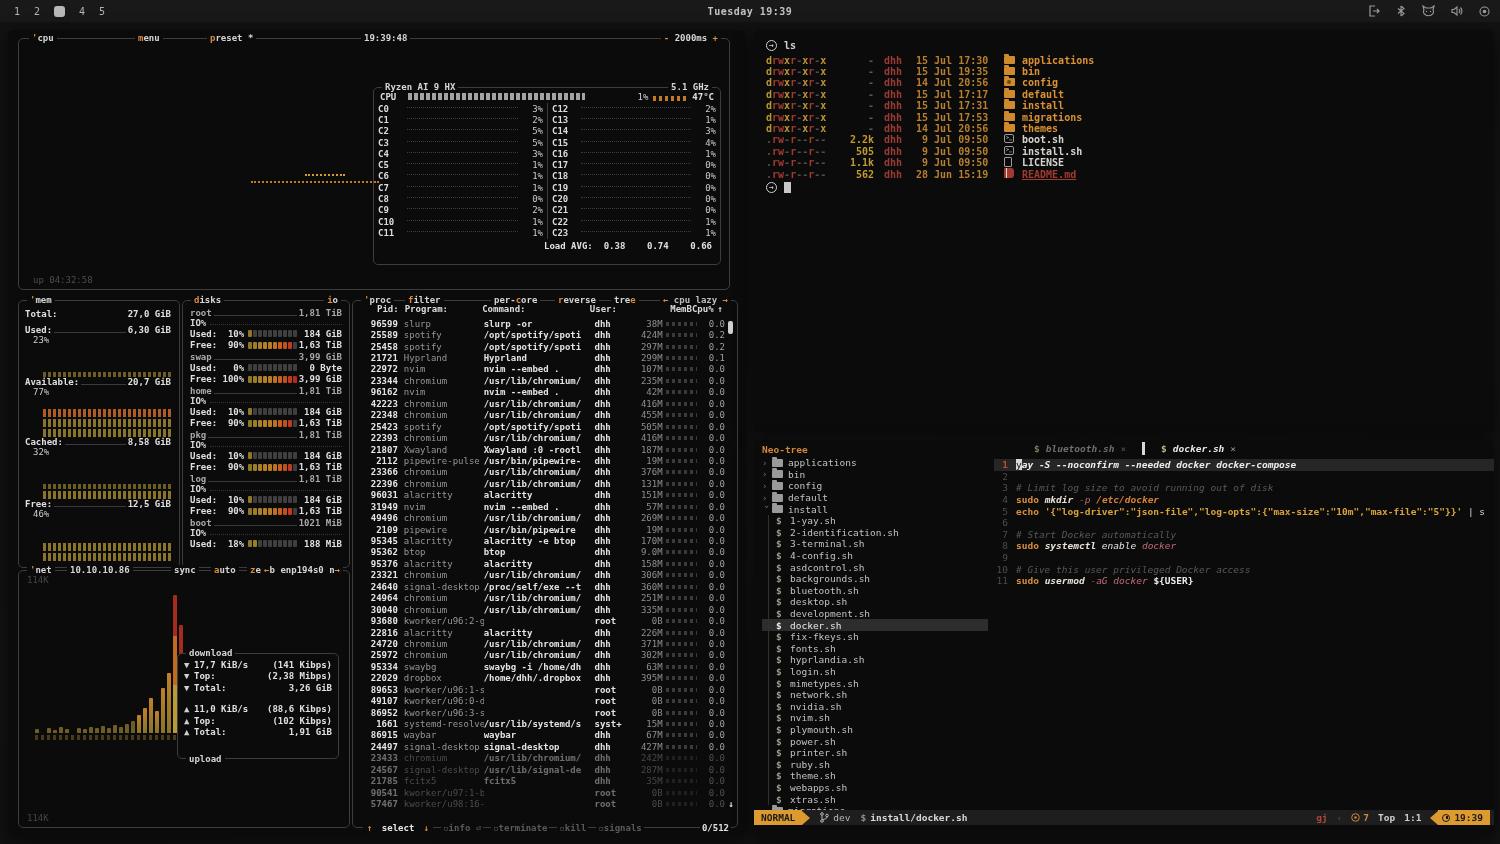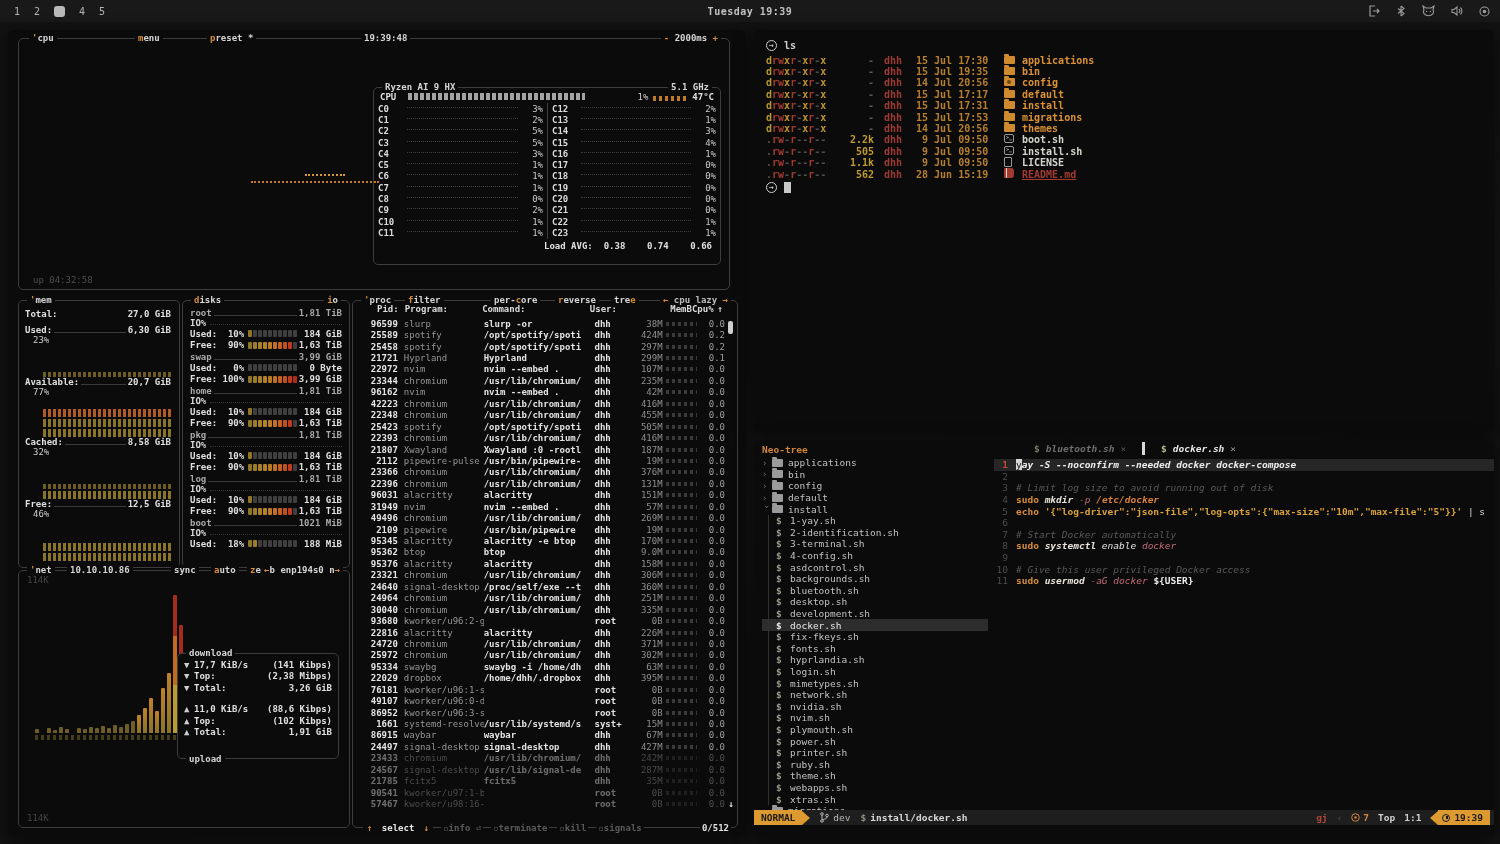--- a/index.html
+++ b/index.html
@@ -662,21 +662,21 @@
           <div class="prow"><span class="pid">23321</span><span class="prog">chromium</span><span class="cmd">/usr/lib/chromium/</span><span class="usr">dhh</span><span class="memv">306M</span><span class="memdash"></span><span class="cpuv">0.0</span></div>
           <div class="prow"><span class="pid">24640</span><span class="prog">signal-desktop</span><span class="cmd">/proc/self/exe --t</span><span class="usr">dhh</span><span class="memv">360M</span><span class="memdash"></span><span class="cpuv">0.0</span></div>
           <div class="prow"><span class="pid">24964</span><span class="prog">chromium</span><span class="cmd">/usr/lib/chromium/</span><span class="usr">dhh</span><span class="memv">251M</span><span class="memdash"></span><span class="cpuv">0.0</span></div>
           <div class="prow"><span class="pid">30040</span><span class="prog">chromium</span><span class="cmd">/usr/lib/chromium/</span><span class="usr">dhh</span><span class="memv">335M</span><span class="memdash"></span><span class="cpuv">0.0</span></div>
           <div class="prow"><span class="pid">93680</span><span class="prog">kworker/u96:2-gf</span><span class="cmd"></span><span class="usr">root</span><span class="memv">0B</span><span class="memdash"></span><span class="cpuv">0.0</span></div>
           <div class="prow"><span class="pid">22816</span><span class="prog">alacritty</span><span class="cmd">alacritty</span><span class="usr">dhh</span><span class="memv">226M</span><span class="memdash"></span><span class="cpuv">0.0</span></div>
           <div class="prow"><span class="pid">24720</span><span class="prog">chromium</span><span class="cmd">/usr/lib/chromium/</span><span class="usr">dhh</span><span class="memv">371M</span><span class="memdash"></span><span class="cpuv">0.0</span></div>
           <div class="prow"><span class="pid">25972</span><span class="prog">chromium</span><span class="cmd">/usr/lib/chromium/</span><span class="usr">dhh</span><span class="memv">302M</span><span class="memdash"></span><span class="cpuv">0.0</span></div>
           <div class="prow"><span class="pid">95334</span><span class="prog">swaybg</span><span class="cmd">swaybg -i /home/dh</span><span class="usr">dhh</span><span class="memv">63M</span><span class="memdash"></span><span class="cpuv">0.0</span></div>
           <div class="prow"><span class="pid">22029</span><span class="prog">dropbox</span><span class="cmd">/home/dhh/.dropbox</span><span class="usr">dhh</span><span class="memv">395M</span><span class="memdash"></span><span class="cpuv">0.0</span></div>
-          <div class="prow"><span class="pid">76181</span><span class="prog">kworker/u96:1-sd</span><span class="cmd"></span><span class="usr">root</span><span class="memv">0B</span><span class="memdash"></span><span class="cpuv">0.0</span></div>
+          <div class="prow"><span class="pid">89653</span><span class="prog">kworker/u96:1-sd</span><span class="cmd"></span><span class="usr">root</span><span class="memv">0B</span><span class="memdash"></span><span class="cpuv">0.0</span></div>
           <div class="prow"><span class="pid">49107</span><span class="prog">kworker/u96:0-dm</span><span class="cmd"></span><span class="usr">root</span><span class="memv">0B</span><span class="memdash"></span><span class="cpuv">0.0</span></div>
           <div class="prow"><span class="pid">86952</span><span class="prog">kworker/u96:3-sd</span><span class="cmd"></span><span class="usr">root</span><span class="memv">0B</span><span class="memdash"></span><span class="cpuv">0.0</span></div>
           <div class="prow"><span class="pid">1661</span><span class="prog">systemd-resolve</span><span class="cmd">/usr/lib/systemd/s</span><span class="usr">syst+</span><span class="memv">15M</span><span class="memdash"></span><span class="cpuv">0.0</span></div>
           <div class="prow"><span class="pid">86915</span><span class="prog">waybar</span><span class="cmd">waybar</span><span class="usr">dhh</span><span class="memv">67M</span><span class="memdash"></span><span class="cpuv">0.0</span></div>
           <div class="prow"><span class="pid">24497</span><span class="prog">signal-desktop</span><span class="cmd">signal-desktop</span><span class="usr">dhh</span><span class="memv">427M</span><span class="memdash"></span><span class="cpuv">0.0</span></div>
           <div class="prow faded"><span class="pid">23433</span><span class="prog">chromium</span><span class="cmd">/usr/lib/chromium/</span><span class="usr">dhh</span><span class="memv">242M</span><span class="memdash"></span><span class="cpuv">0.0</span></div>
           <div class="prow faded"><span class="pid">24567</span><span class="prog">signal-desktop</span><span class="cmd">/usr/lib/signal-de</span><span class="usr">dhh</span><span class="memv">287M</span><span class="memdash"></span><span class="cpuv">0.0</span></div>
           <div class="prow faded"><span class="pid">21785</span><span class="prog">fcitx5</span><span class="cmd">fcitx5</span><span class="usr">dhh</span><span class="memv">35M</span><span class="memdash"></span><span class="cpuv">0.0</span></div>
           <div class="prow faded"><span class="pid">90541</span><span class="prog">kworker/u97:1-bt</span><span class="cmd"></span><span class="usr">root</span><span class="memv">0B</span><span class="memdash"></span><span class="cpuv">0.0</span></div>
           <div class="prow faded"><span class="pid">57467</span><span class="prog">kworker/u98:16-b</span><span class="cmd"></span><span class="usr">root</span><span class="memv">0B</span><span class="memdash"></span><span class="cpuv">0.0</span></div>

